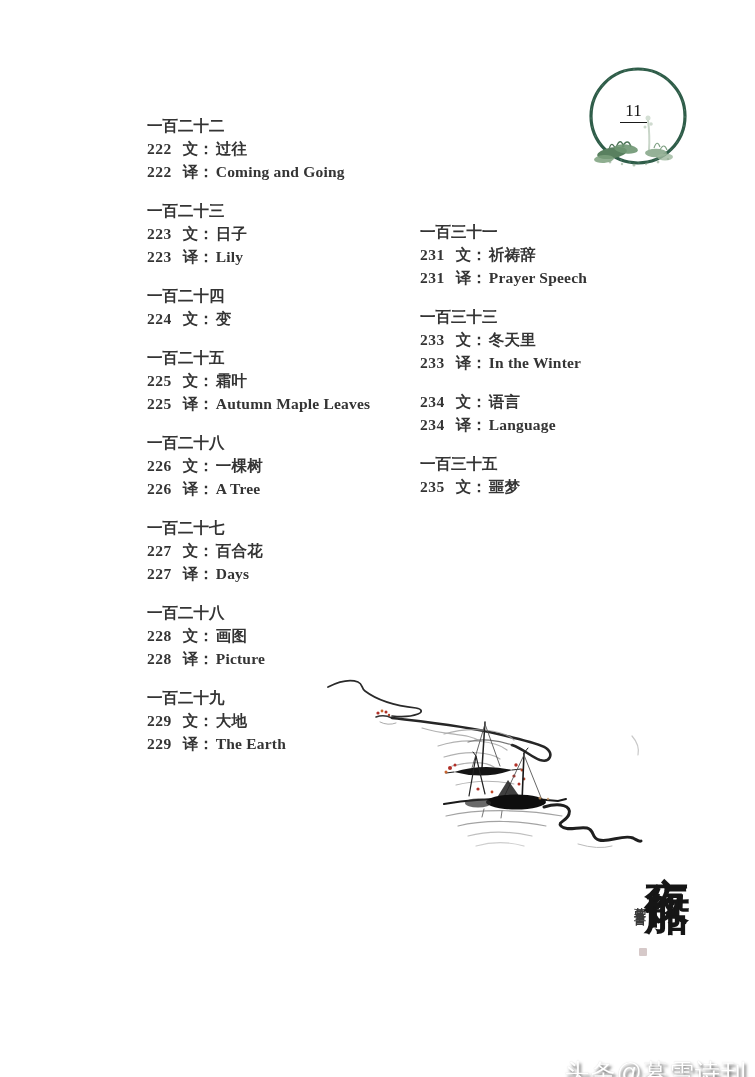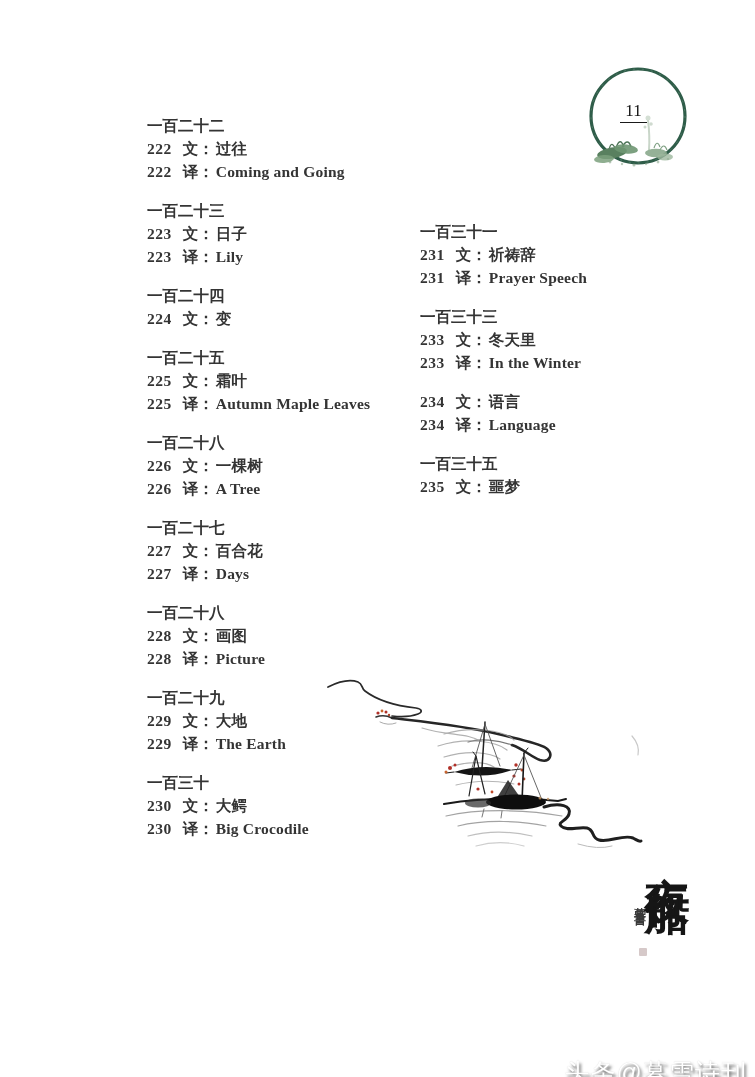--- a/index.html
+++ b/index.html
@@ -138,25 +138,20 @@
     </div>
     <div class="group">
       <div class="line hdr">一百二十八</div>
       <div class="line"><span class="num">228</span><span class="lab">文：</span><span class="txt">画图</span></div>
       <div class="line"><span class="num">228</span><span class="lab">译：</span><span class="txt en">Picture</span></div>
     </div>
     <div class="group">
       <div class="line hdr">一百二十九</div>
       <div class="line"><span class="num">229</span><span class="lab">文：</span><span class="txt">大地</span></div>
       <div class="line"><span class="num">229</span><span class="lab">译：</span><span class="txt en">The Earth</span></div>
-    </div>
-    <div class="group">
-      <div class="line hdr">一百三十</div>
-      <div class="line"><span class="num">230</span><span class="lab">文：</span><span class="txt">大鳄</span></div>
-      <div class="line"><span class="num">230</span><span class="lab">译：</span><span class="txt en">Big Crocodile</span></div>
     </div>
     </div>
   <div class="col col-right">
     <div class="group">
       <div class="line hdr">一百三十一</div>
       <div class="line"><span class="num">231</span><span class="lab">文：</span><span class="txt">祈祷辞</span></div>
       <div class="line"><span class="num">231</span><span class="lab">译：</span><span class="txt en">Prayer Speech</span></div>
     </div>
     <div class="group">
       <div class="line hdr">一百三十三</div>

